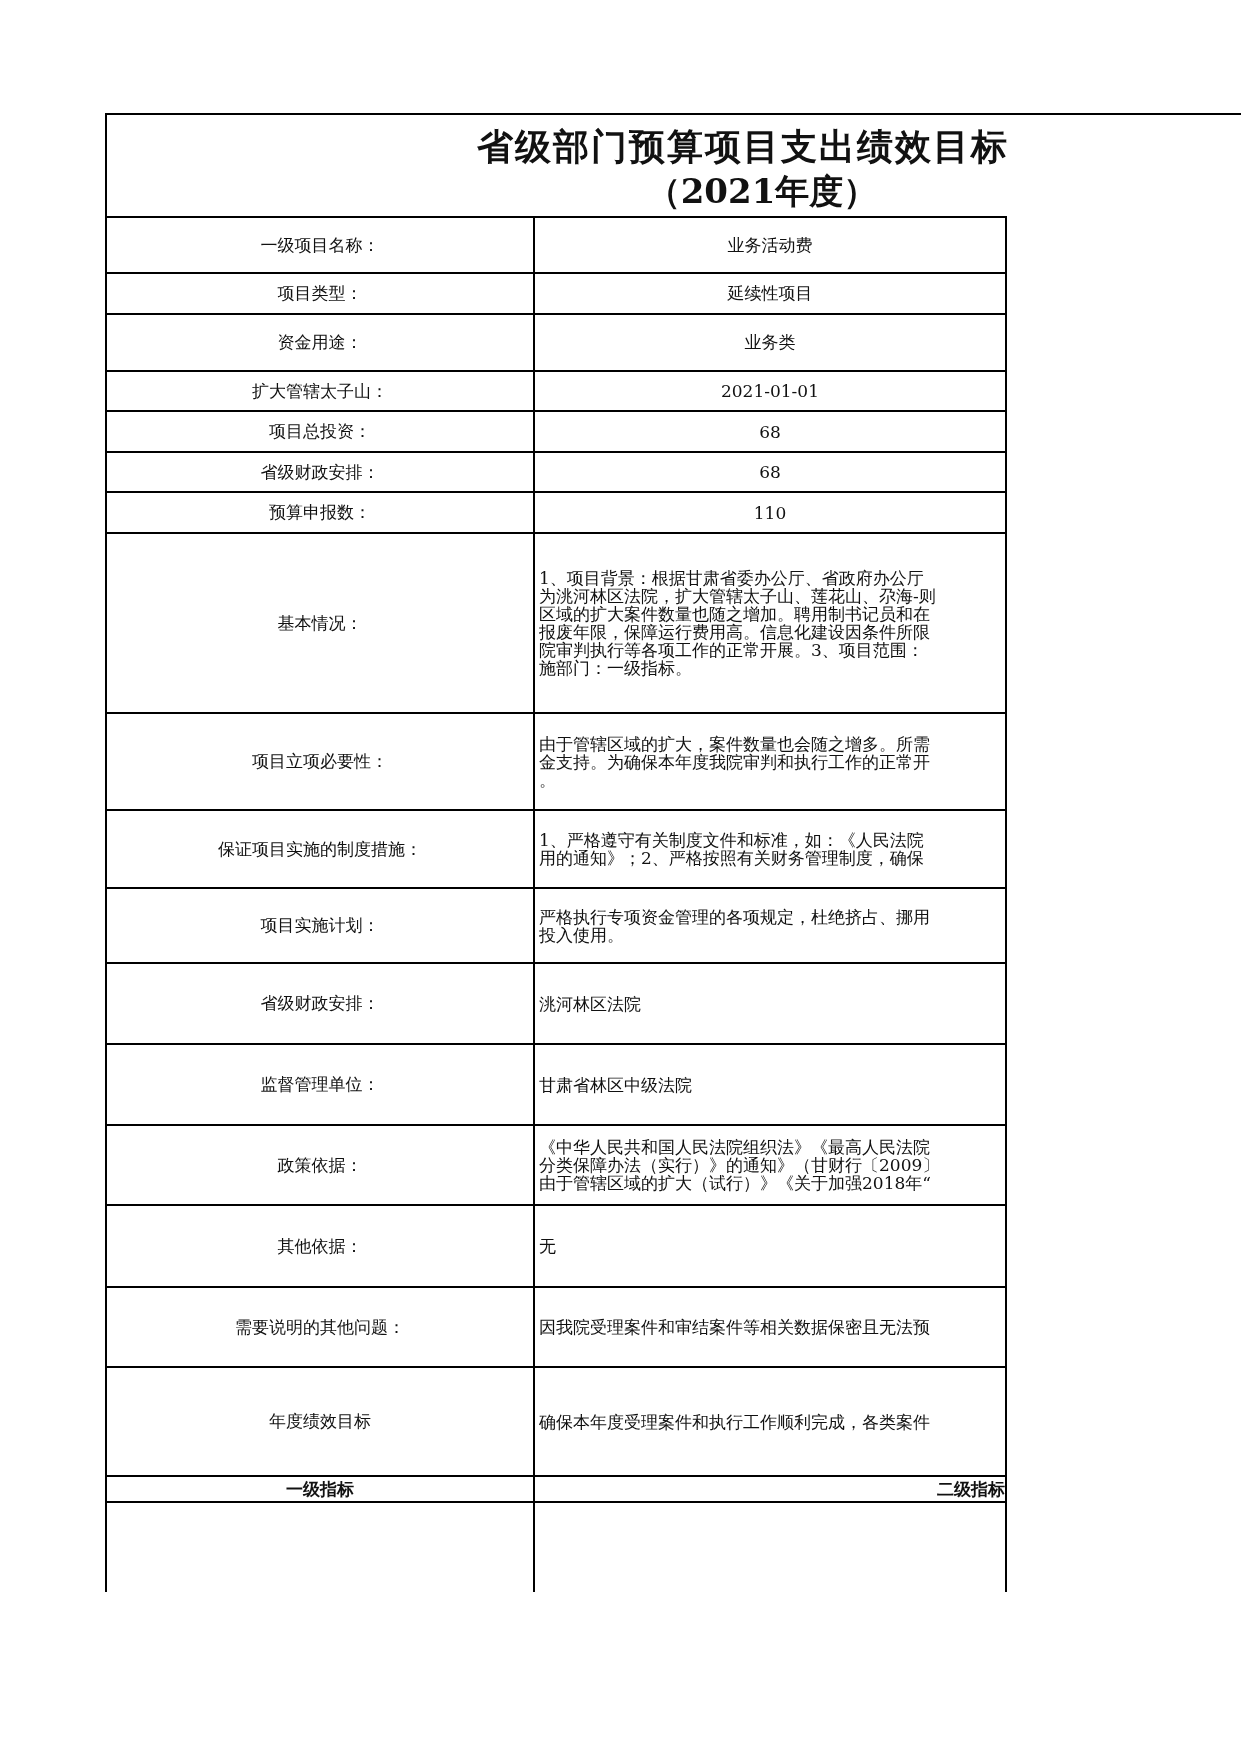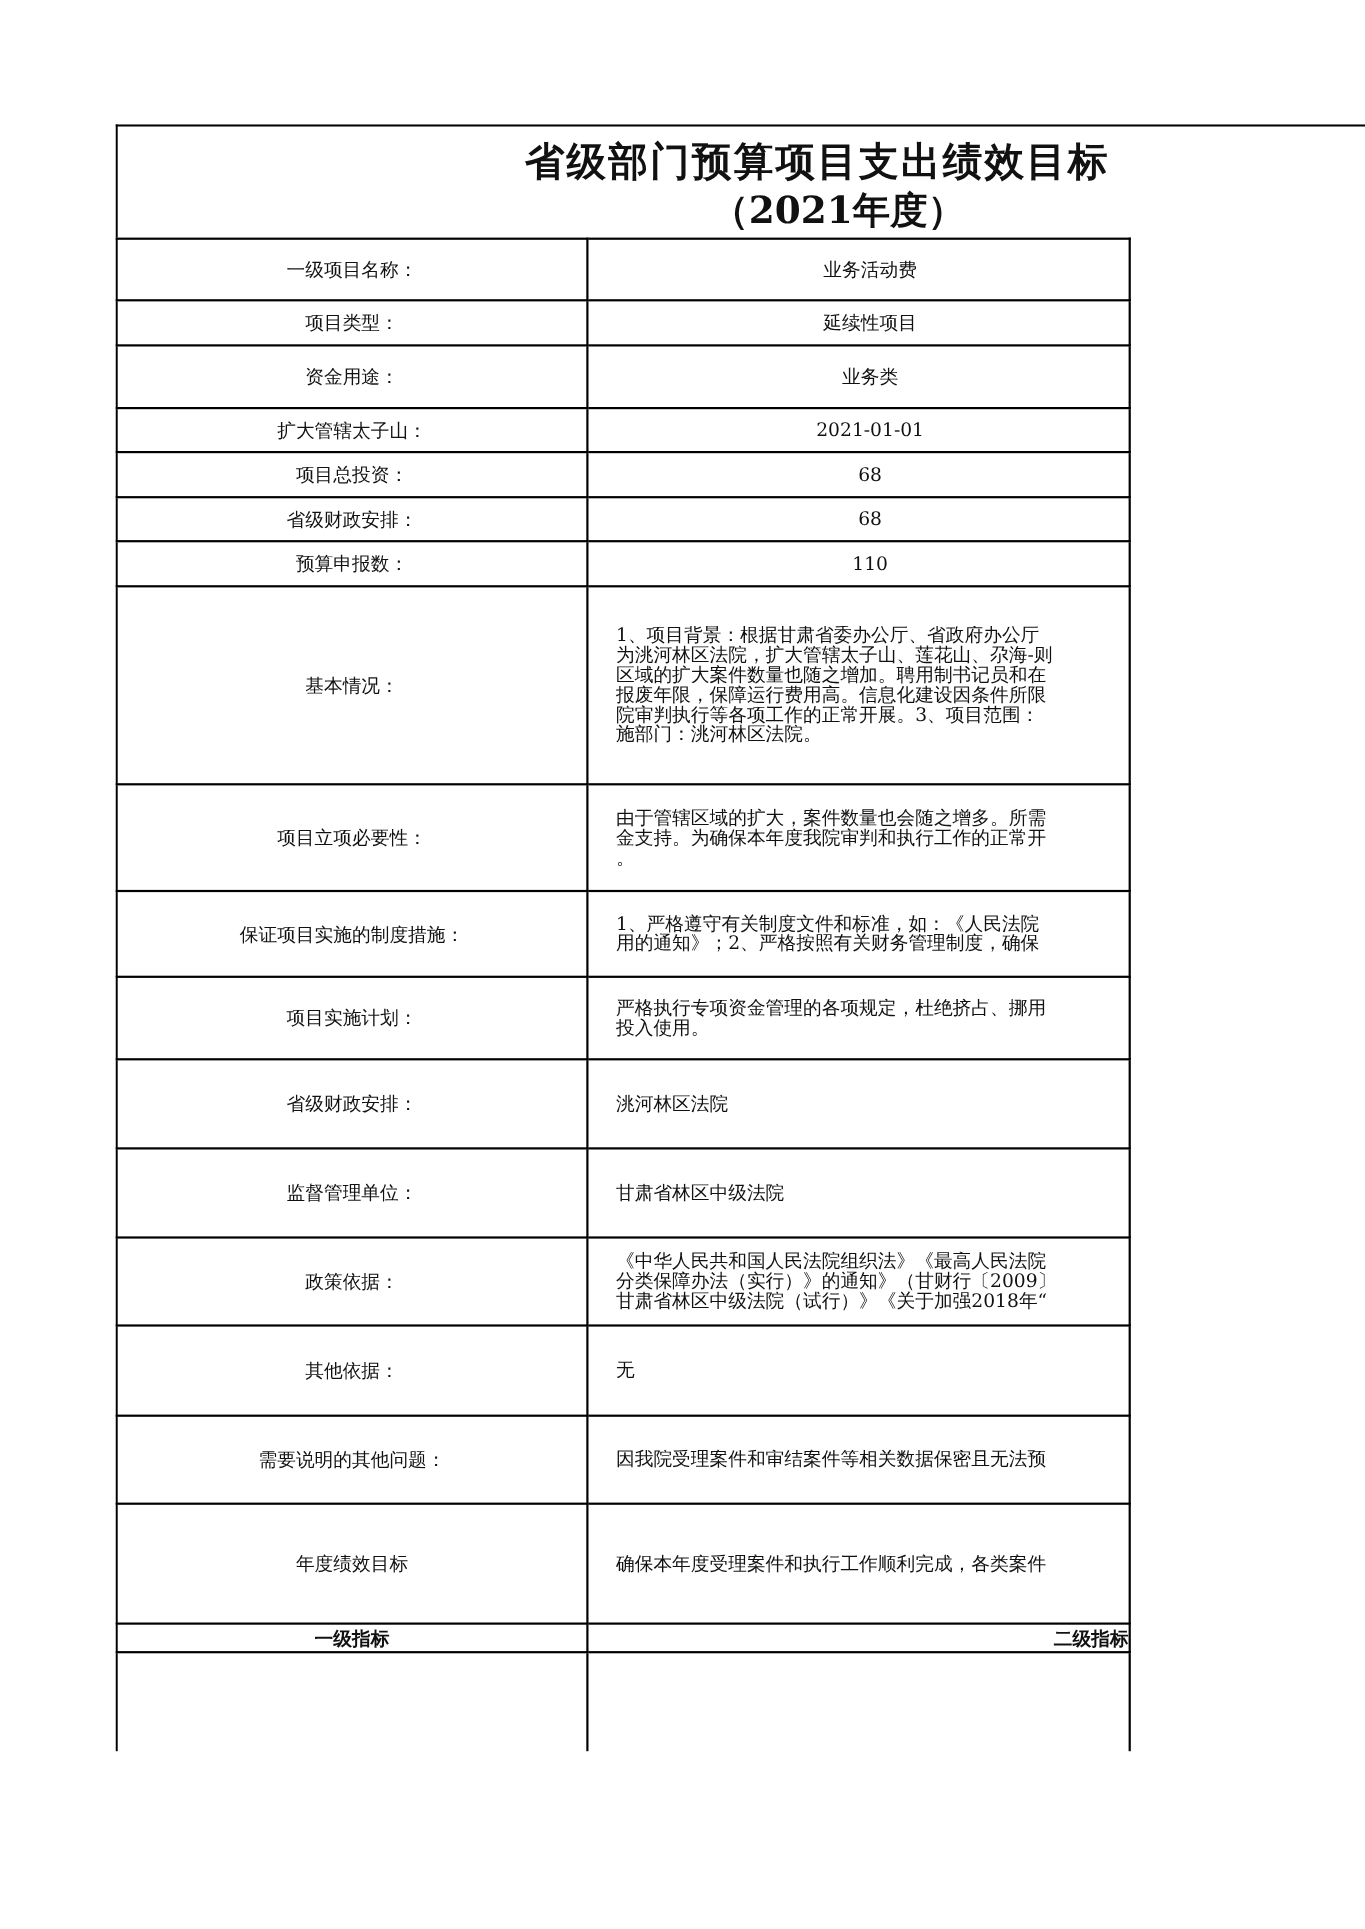--- a/index.html
+++ b/index.html
@@ -11,21 +11,21 @@
   .title-clip { position: absolute; left: 0; top: 0; width: 900px; height: 103px; overflow: hidden; }
   .title-main { position: absolute; left: 0; width: 1310px; top: 8px; text-align: center;
                 font-size: 36px; font-weight: bold; letter-spacing: 2px; white-space: nowrap; }
   .title-sub { position: absolute; left: 0; width: 1310px; top: 54px; text-align: center;
                font-size: 34px; font-weight: bold; white-space: nowrap; }
   table { position: absolute; left: 0; border-collapse: collapse; table-layout: fixed; }
   td { border: 2px solid #000; padding: 0; font-size: 17px; vertical-align: middle; overflow: hidden; }
   td.label { text-align: center; width: 426px; }
   td.val { width: 470px; }
   td.center { text-align: center; }
-  .cellwrap { width: 470px; overflow: hidden; padding-left: 21px; }
+  .cellwrap { width: 470px; overflow: hidden; }
   .txt { white-space: nowrap; font-size: 17px; line-height: 18px; padding-left: 4px; }
   .hdr { text-align: right; font-weight: bold; font-family: "DejaVu Sans", "Liberation Sans", sans-serif; font-size: 17px; }
 </style>
 </head>
 <body>
 
 <div class="sheet">
   <div class="title-block">
     <div class="title-clip">
       <div class="title-main">省级部门预算项目支出绩效目标表</div>
@@ -93,21 +93,21 @@
         </tr>
         <tr style="height:180px">
           <td class="label">基本情况：</td>
           <td class="val">
             <div class="cellwrap">
               <div class="txt">1、项目背景：根据甘肃省委办公厅、省政府办公厅</div>
               <div class="txt">为洮河林区法院，扩大管辖太子山、莲花山、尕海-则</div>
               <div class="txt">区域的扩大案件数量也随之增加。聘用制书记员和在</div>
               <div class="txt">报废年限，保障运行费用高。信息化建设因条件所限</div>
               <div class="txt">院审判执行等各项工作的正常开展。3、项目范围：</div>
-              <div class="txt">施部门：洮河林区法院。</div>
+              <div class="txt">施部门：一级指标。</div>
             </div>
           </td>
         </tr>
         <tr style="height:97px">
           <td class="label">项目立项必要性：</td>
           <td class="val">
             <div class="cellwrap">
               <div class="txt">由于管辖区域的扩大，案件数量也会随之增多。所需</div>
               <div class="txt">金支持。为确保本年度我院审判和执行工作的正常开</div>
               <div class="txt">。</div>
@@ -147,21 +147,21 @@
               <div class="txt">甘肃省林区中级法院</div>
             </div>
           </td>
         </tr>
         <tr style="height:80px">
           <td class="label">政策依据：</td>
           <td class="val">
             <div class="cellwrap">
               <div class="txt">《中华人民共和国人民法院组织法》《最高人民法院</div>
               <div class="txt">分类保障办法（实行）》的通知》（甘财行〔2009〕</div>
-              <div class="txt">甘肃省林区中级法院（试行）》《关于加强2018年“</div>
+              <div class="txt">由于管辖区域的扩大（试行）》《关于加强2018年“</div>
             </div>
           </td>
         </tr>
         <tr style="height:82px">
           <td class="label">其他依据：</td>
           <td class="val">
             <div class="cellwrap">
               <div class="txt">无</div>
             </div>
           </td>

